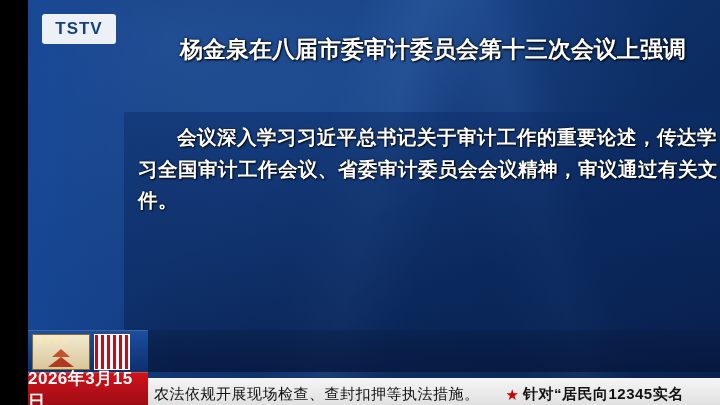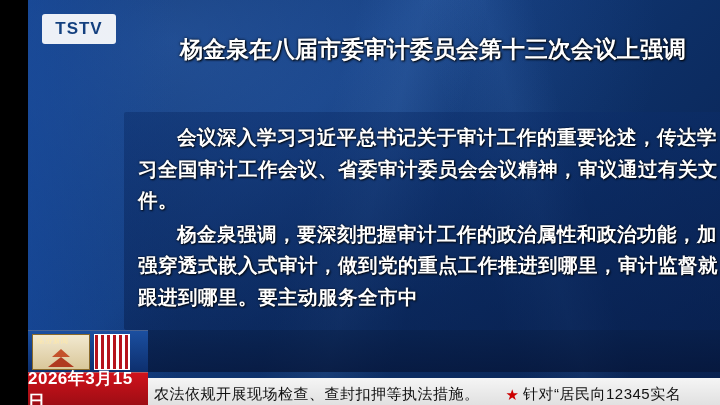--- a/index.html
+++ b/index.html
@@ -214,20 +214,21 @@
   .ticker-marker {
     display: inline-block;
     color: #c00;
     font-size: 15px;
     padding: 0 4px 0 26px;
   }
   .ticker-text2 {
     color: #111;
     font-size: 15px;
     letter-spacing: 0.5px;
+    font-weight: bold;
   }
 </style>
 </head>
 <body>
 
 <div id="screen">
 
   <div class="bg-streaks"></div>
   <div class="bg-left-glow"></div>
   <div class="side-strip"></div>
@@ -235,21 +236,20 @@
   <div class="logo">
     <span class="logo-text">TSTV</span>
   </div>
 
   <div class="headline">
     <div class="headline-line l1">杨金泉在八届市委审计委员会第十三次会议上强调</div>
   </div>
 
   <div class="body-panel">
     <p class="body-para">会议深入学习习近平总书记关于审计工作的重要论述，传达学习全国审计工作会议、省委审计委员会会议精神，审议通过有关文件。</p>
-    <p class="body-para">杨金泉强调，要深刻把握审计工作的政治属性和政治功能，加强穿透式嵌入式审计，做到党的重点工作推进到哪里，审计监督就跟进到哪里。要主动服务全市中</p>
   </div>
 
   <div class="bottom">
 
     <div class="logo-band">
       <div class="logo-band-left">
         <span class="band-caption">临汾新闻</span>
         <span class="pagoda2"></span>
         <span class="pagoda"></span>
       </div>

